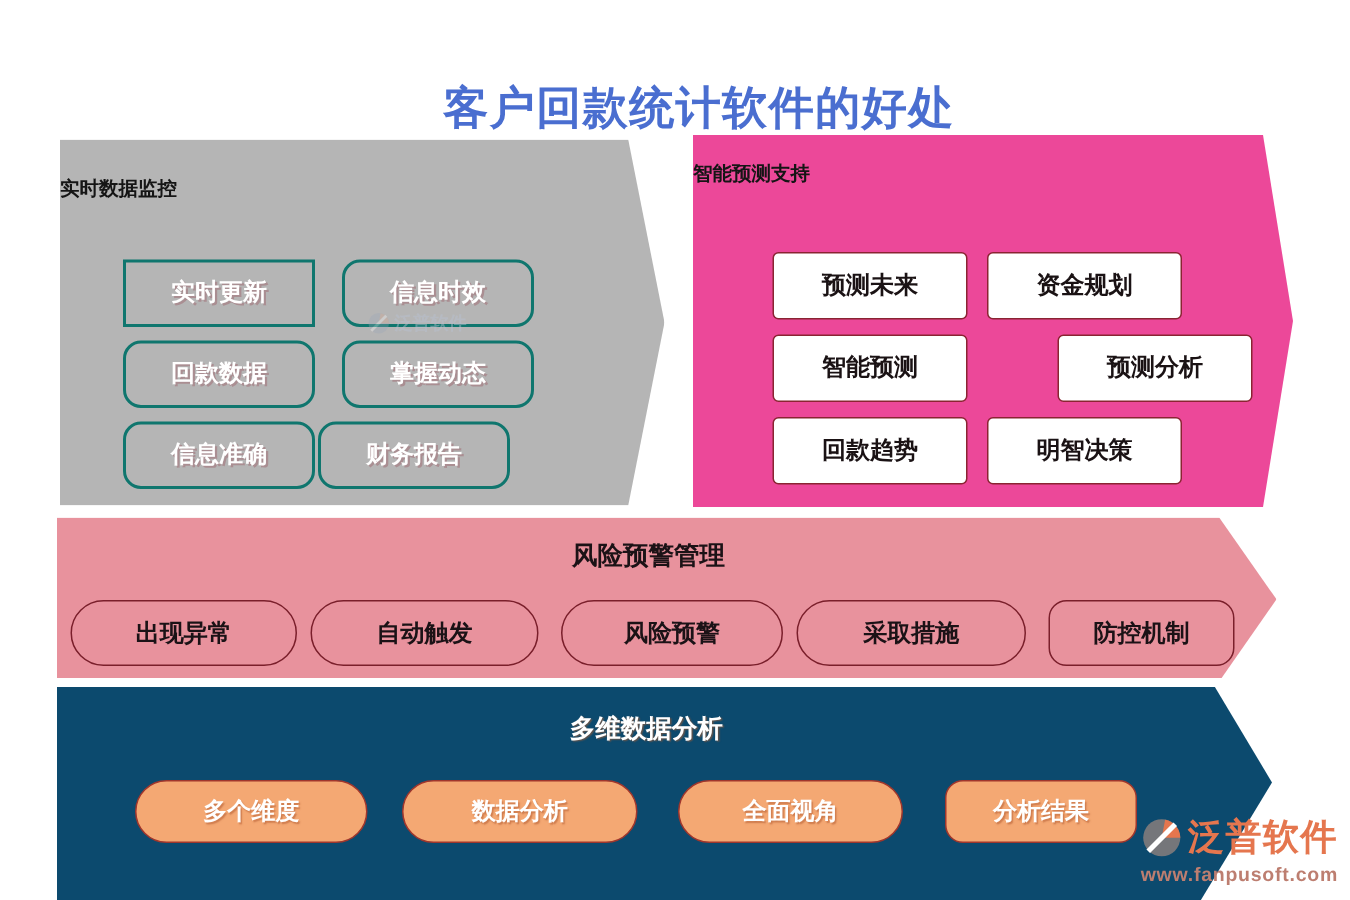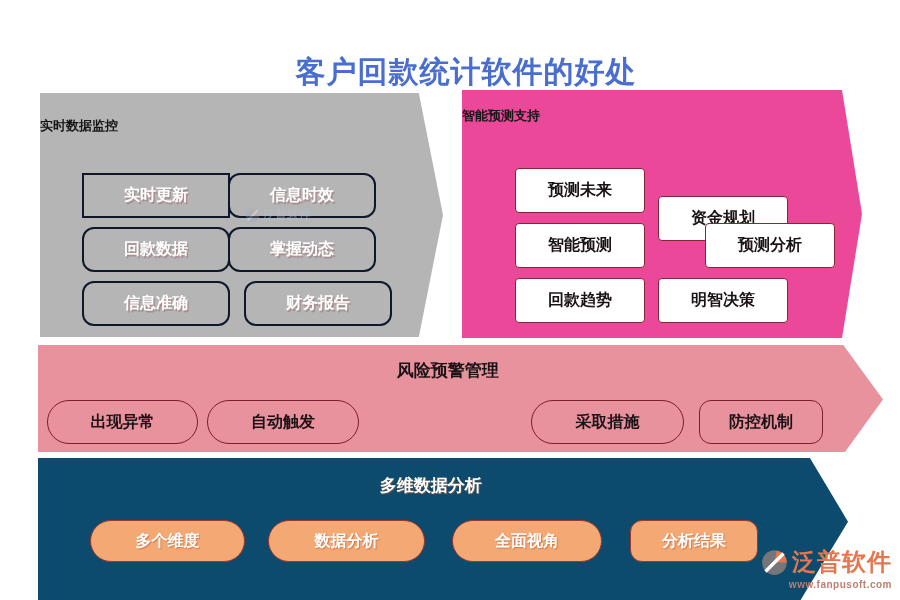--- a/index.html
+++ b/index.html
@@ -18,21 +18,20 @@
     left:40px;top:93px;width:403px;height:244px;background:#b5b5b5;
     clip-path:polygon(0 0,94% 0,100% 50%,94% 100%,0 100%);
   }
   .panel-light{
     left:462px;top:90px;width:400px;height:248px;background:#ec4899;
     clip-path:polygon(0 0,95% 0,100% 50%,95% 100%,0 100%);
   }
   .band-pink{
     left:38px;top:345px;width:813px;height:107px;background:#e8929d;
     clip-path:polygon(0 0,95.3% 0,100% 51%,95.5% 100%,0 100%);
-    padding-left:32px;
   }
   .band-orange{
     left:38px;top:458px;width:810px;height:148px;background:#0c4a6e;
     clip-path:polygon(0 0,95.3% 0,100% 43%,93.7% 100%,0 100%);
   }
 
   .sec-title{
     position:absolute;top:24px;left:0;width:94%;
     font-size:13px;font-weight:bold;color:#151515;
   }
@@ -44,23 +43,23 @@
   .band-orange .band-title{color:#ffffff;top:16px;
     text-shadow:1px 1px 1px rgba(176,92,46,.55);}
 
   
   .chip{
     position:absolute;box-sizing:border-box;height:45px;
     display:flex;align-items:center;justify-content:center;
     font-size:16px;font-weight:bold;
   }
   .chip-gray{
-    background:#b5b5b5;border:2px solid #0f172a;border-radius:12px;
+    background:#b5b5b5;border:2px solid #0f766e;border-radius:12px;
     color:#ffffff;text-shadow:1.5px 1.5px 0 rgba(150,70,80,.35);
-    width:148px;
+    width:128px;
   }
   .chip-gray.square{border-radius:0;}
   .chip-white{
     background:#ffffff;border:1.5px solid #8a2432;border-radius:4px;
     color:#1a1214;width:130px;
   }
   .pill{
     position:absolute;box-sizing:border-box;height:44px;
     display:flex;align-items:center;justify-content:center;
     font-size:16px;font-weight:bold;border-radius:22px;
@@ -79,61 +78,62 @@
   }
   .watermark svg{opacity:.7;}
 
   
   .brand{
     position:absolute;right:8px;bottom:10px;
     display:flex;flex-direction:column;align-items:flex-end;
   }
   .brand-row{display:flex;align-items:center;gap:4px;}
   .brand-text{font-size:24px;font-weight:bold;color:#e5764e;letter-spacing:1px;}
-  .brand-url{font-size:10px;font-weight:bold;color:#bd7e70;letter-spacing:.5px;margin-top:1px;}
+  .brand-url{font-size:13px;font-weight:bold;color:#bd7e70;letter-spacing:.5px;margin-top:1px;}
 </style>
 </head>
 <body>
 
 <div class="canvas">
 
   <h1 class="page-title">客户回款统计软件的好处</h1>
 
   <div class="arrow-panel panel-gray">
     <div class="sec-title">实时数据监控</div>
     <div class="chip chip-gray square" style="left:42px;top:80px;">实时更新</div>
     <div class="chip chip-gray" style="left:188px;top:80px;">信息时效</div>
     <div class="chip chip-gray" style="left:42px;top:134px;">回款数据</div>
     <div class="chip chip-gray" style="left:188px;top:134px;">掌握动态</div>
     <div class="chip chip-gray" style="left:42px;top:188px;">信息准确</div>
-    <div class="chip chip-gray" style="left:204px;top:188px;">财务报告</div>
+    <div class="chip chip-gray" style="left:172px;top:188px;">财务报告</div>
     <div class="watermark">
       <svg width="15" height="15" viewBox="0 0 24 24">
         <circle cx="12" cy="12" r="11" fill="#9aa5b8"></circle>
         <path d="M12 12 L23 12 A11 11 0 0 0 14 1.4 Z" fill="#d8a58d"></path>
         <path d="M4 20 L20 4" stroke="#ffffff" stroke-width="3" fill="none"></path>
       </svg>
       <span>泛普软件</span>
     </div>
   </div>
 
   <div class="arrow-panel panel-light">
     <div class="sec-title">智能预测支持</div>
     <div class="chip chip-white" style="left:53px;top:78px;">预测未来</div>
-    <div class="chip chip-white" style="left:196px;top:78px;margin-top:28px;">资金规划</div>
+    <div class="chip chip-white" style="left:196px;top:78px;">资金规划</div>
     <div class="chip chip-white" style="left:53px;top:133px;">智能预测</div>
     <div class="chip chip-white" style="left:196px;top:133px;margin-left:47px;">预测分析</div>
     <div class="chip chip-white" style="left:53px;top:188px;">回款趋势</div>
     <div class="chip chip-white" style="left:196px;top:188px;">明智决策</div>
   </div>
 
   <div class="arrow-panel band-pink">
     <div class="band-title">风险预警管理</div>
     <div class="pill pill-pink" style="left:9px;top:55px;width:151px;">出现异常</div>
     <div class="pill pill-pink" style="left:169px;top:55px;width:152px;">自动触发</div>
+    <div class="pill pill-pink" style="left:336px;top:55px;width:148px;">风险预警</div>
     <div class="pill pill-pink" style="left:493px;top:55px;width:153px;">采取措施</div>
     <div class="pill pill-pink rounded-rect" style="left:661px;top:55px;width:124px;">防控机制</div>
   </div>
 
   <div class="arrow-panel band-orange">
     <div class="band-title">多维数据分析</div>
     <div class="pill pill-orange" style="left:52px;top:62px;width:155px;text-align:center;">多个维度</div>
     <div class="pill pill-orange" style="left:230px;top:62px;width:157px;">数据分析</div>
     <div class="pill pill-orange rounded-rect" style="left:592px;top:62px;width:128px;">分析结果</div>
     <div class="pill pill-orange" style="left:414px;top:62px;width:150px;">全面视角</div>

